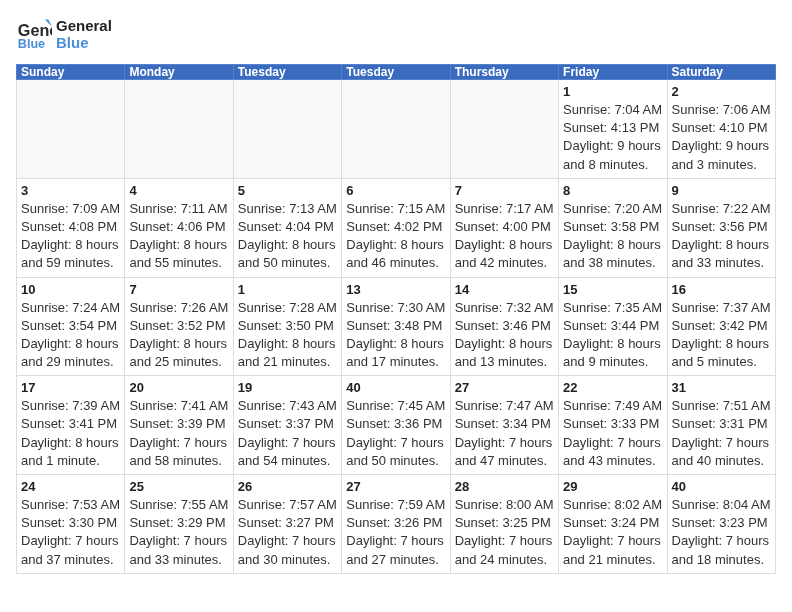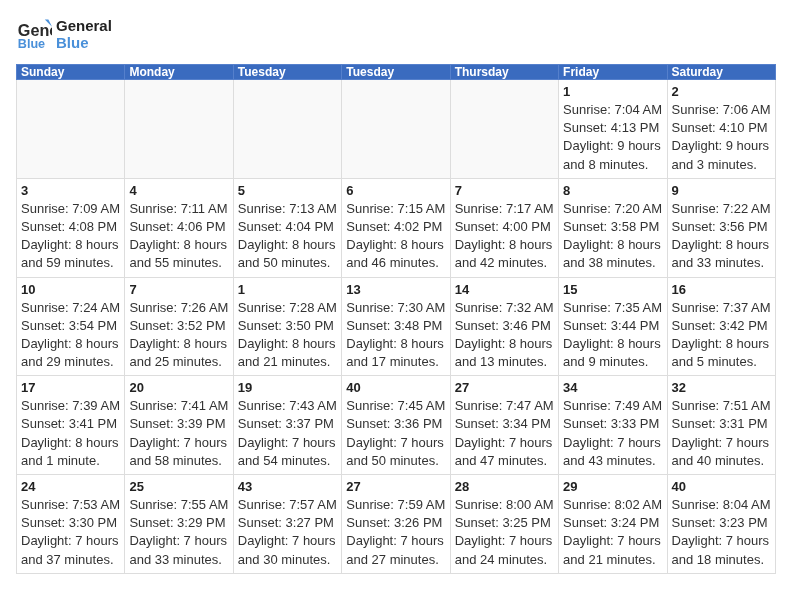--- a/index.html
+++ b/index.html
@@ -203,39 +203,39 @@
         </td>
         <td>
           <div class="day-num">40</div>
           <div class="day-info">Sunrise: 7:45 AM<br>Sunset: 3:36 PM<br>Daylight: 7 hours<br>and 50 minutes.</div>
         </td>
         <td>
           <div class="day-num">27</div>
           <div class="day-info">Sunrise: 7:47 AM<br>Sunset: 3:34 PM<br>Daylight: 7 hours<br>and 47 minutes.</div>
         </td>
         <td>
-          <div class="day-num">34</div>
+          <div class="day-num">22</div>
           <div class="day-info">Sunrise: 7:49 AM<br>Sunset: 3:33 PM<br>Daylight: 7 hours<br>and 43 minutes.</div>
         </td>
         <td>
-          <div class="day-num">32</div>
+          <div class="day-num">31</div>
           <div class="day-info">Sunrise: 7:51 AM<br>Sunset: 3:31 PM<br>Daylight: 7 hours<br>and 40 minutes.</div>
         </td>
       </tr>
       <tr class="week-row">
         <td>
           <div class="day-num">24</div>
           <div class="day-info">Sunrise: 7:53 AM<br>Sunset: 3:30 PM<br>Daylight: 7 hours<br>and 37 minutes.</div>
         </td>
         <td>
           <div class="day-num">25</div>
           <div class="day-info">Sunrise: 7:55 AM<br>Sunset: 3:29 PM<br>Daylight: 7 hours<br>and 33 minutes.</div>
         </td>
         <td>
-          <div class="day-num">43</div>
+          <div class="day-num">26</div>
           <div class="day-info">Sunrise: 7:57 AM<br>Sunset: 3:27 PM<br>Daylight: 7 hours<br>and 30 minutes.</div>
         </td>
         <td>
           <div class="day-num">27</div>
           <div class="day-info">Sunrise: 7:59 AM<br>Sunset: 3:26 PM<br>Daylight: 7 hours<br>and 27 minutes.</div>
         </td>
         <td>
           <div class="day-num">28</div>
           <div class="day-info">Sunrise: 8:00 AM<br>Sunset: 3:25 PM<br>Daylight: 7 hours<br>and 24 minutes.</div>
         </td>

